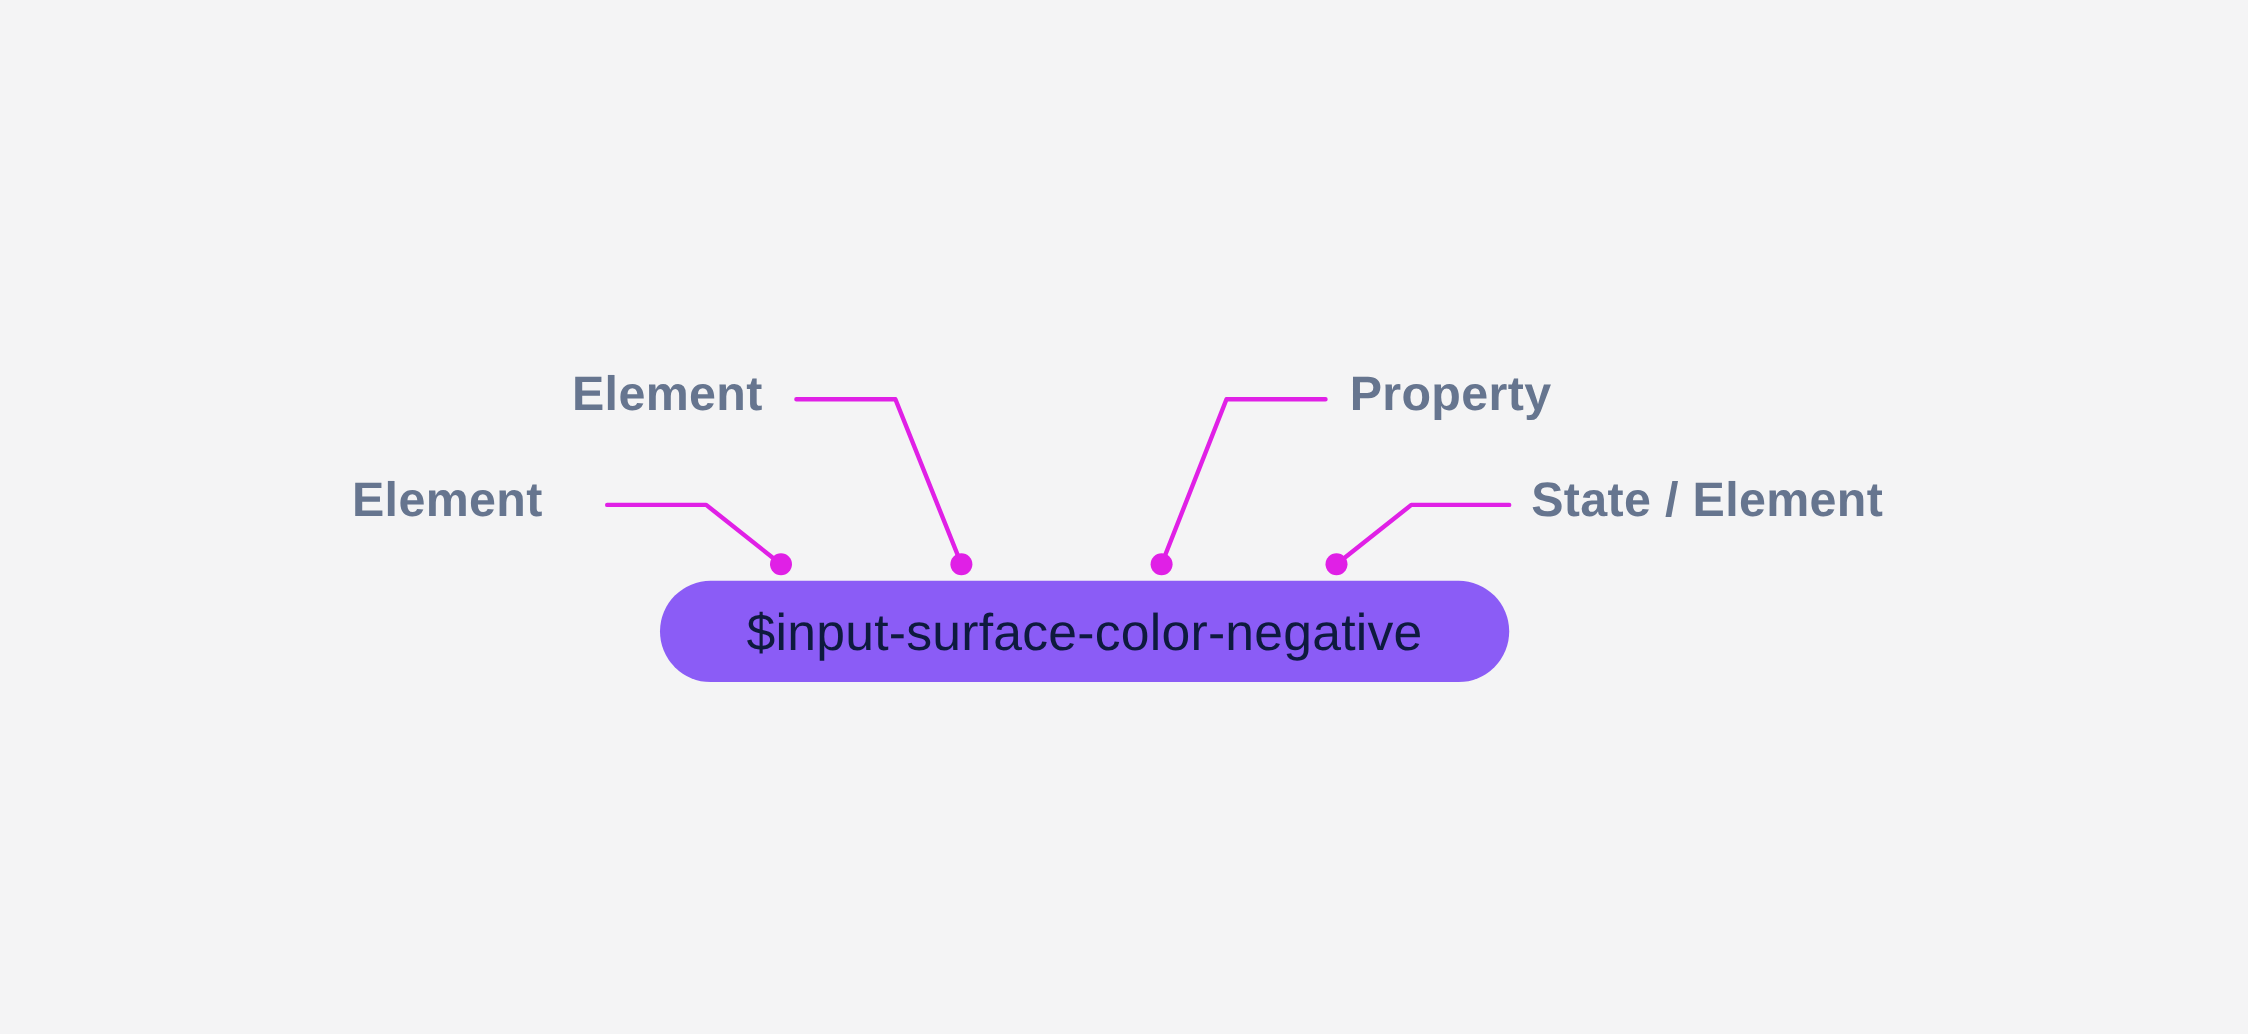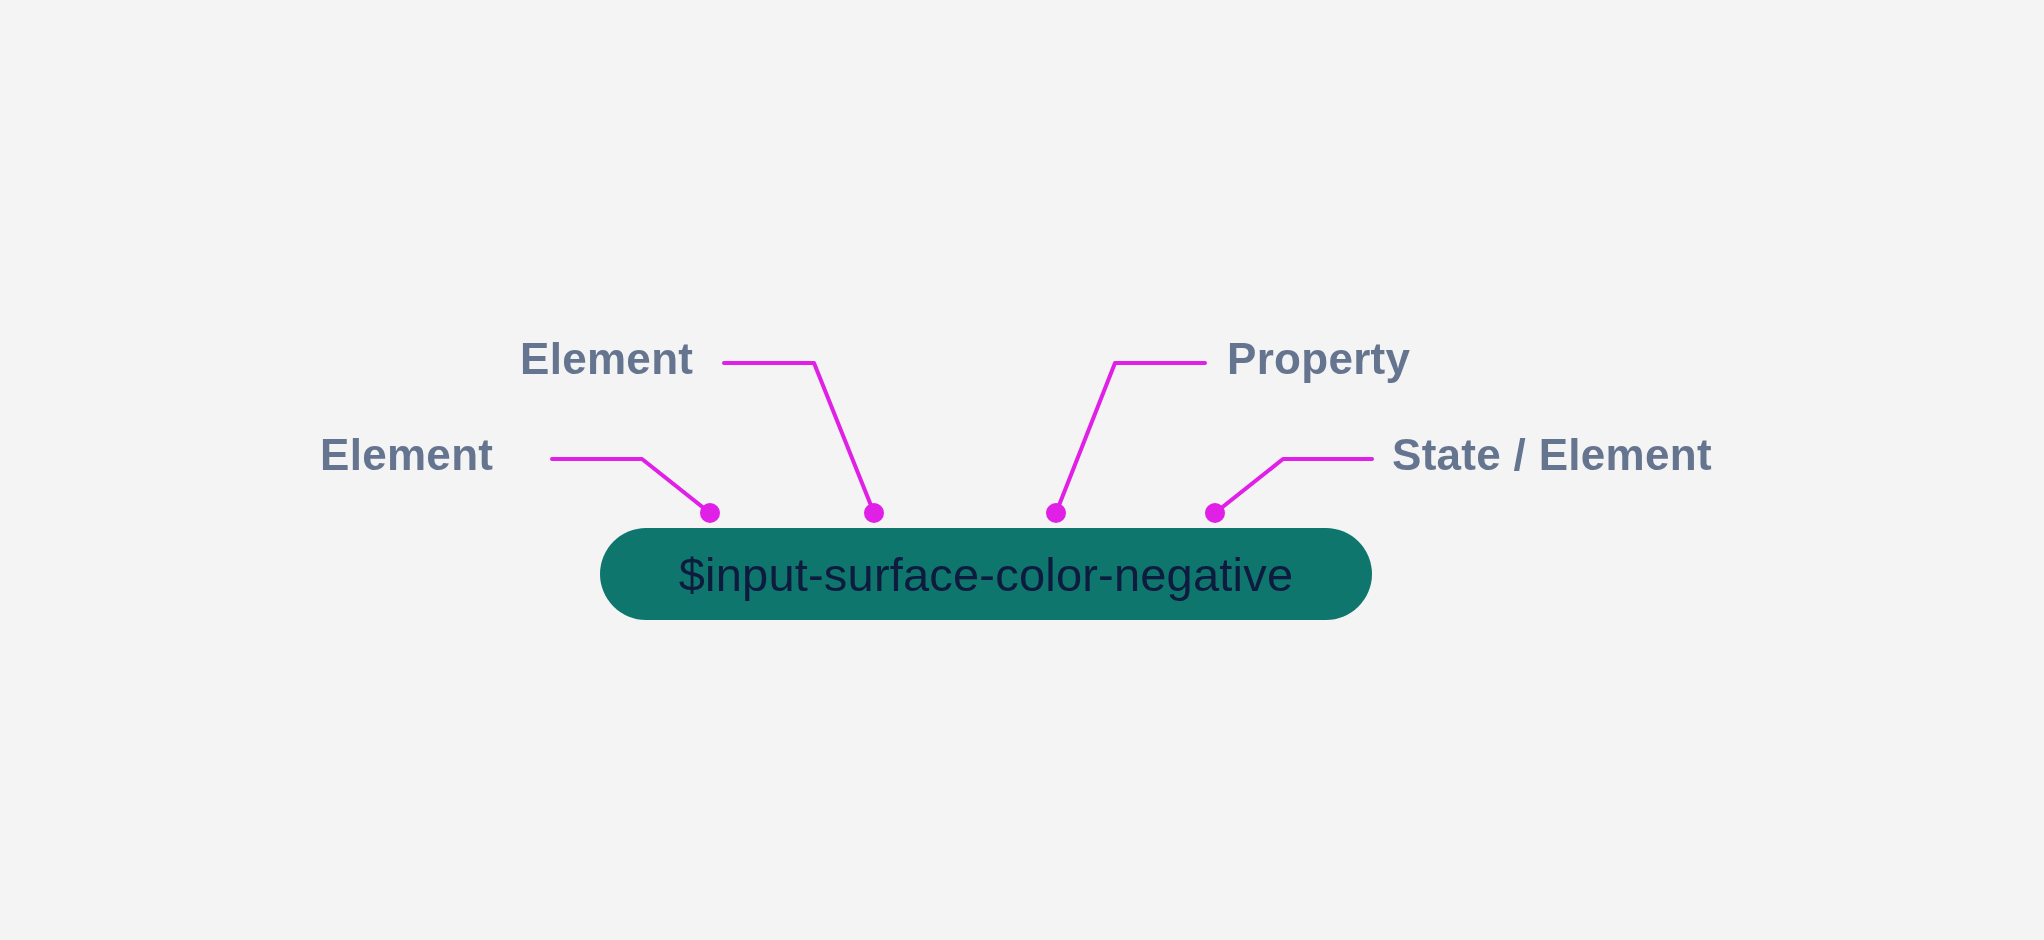--- a/index.html
+++ b/index.html
@@ -1,19 +1,19 @@
 <!DOCTYPE html>
 <html><head>
 <meta charset="utf-8">
 <style>
   html, body { margin:0; padding:0; }
   body { width:2044px; height:940px; background:#f4f4f5; position:relative; overflow:hidden; font-family:"Liberation Sans", sans-serif; }
   .label { position:absolute; color:#66758f; font-weight:bold; font-size:44px; line-height:1; white-space:nowrap; letter-spacing:0.3px; }
   svg.lines { position:absolute; left:0; top:0; }
-  .pill { position:absolute; left:600px; top:528px; width:772px; height:92px; background:#0f766e; border-radius:46px; display:flex; align-items:center; justify-content:center; }
+  .pill { position:absolute; left:600px; top:528px; width:772px; height:92px; background:#8b5cf6; border-radius:46px; display:flex; align-items:center; justify-content:center; }
   .pill span { font-size:47px; color:#0e1a3e; white-space:nowrap; letter-spacing:0.2px; }
 </style>
 </head>
 <body>
 
 <svg class="lines" width="2044" height="940">
   <g fill="none" stroke="#e020e6" stroke-width="4" stroke-linecap="round" stroke-linejoin="round">
     <polyline points="552,459 642,459 710,513"></polyline>
     <polyline points="724,363 814,363 874,513"></polyline>
     <polyline points="1056,513 1115,363 1205,363"></polyline>

